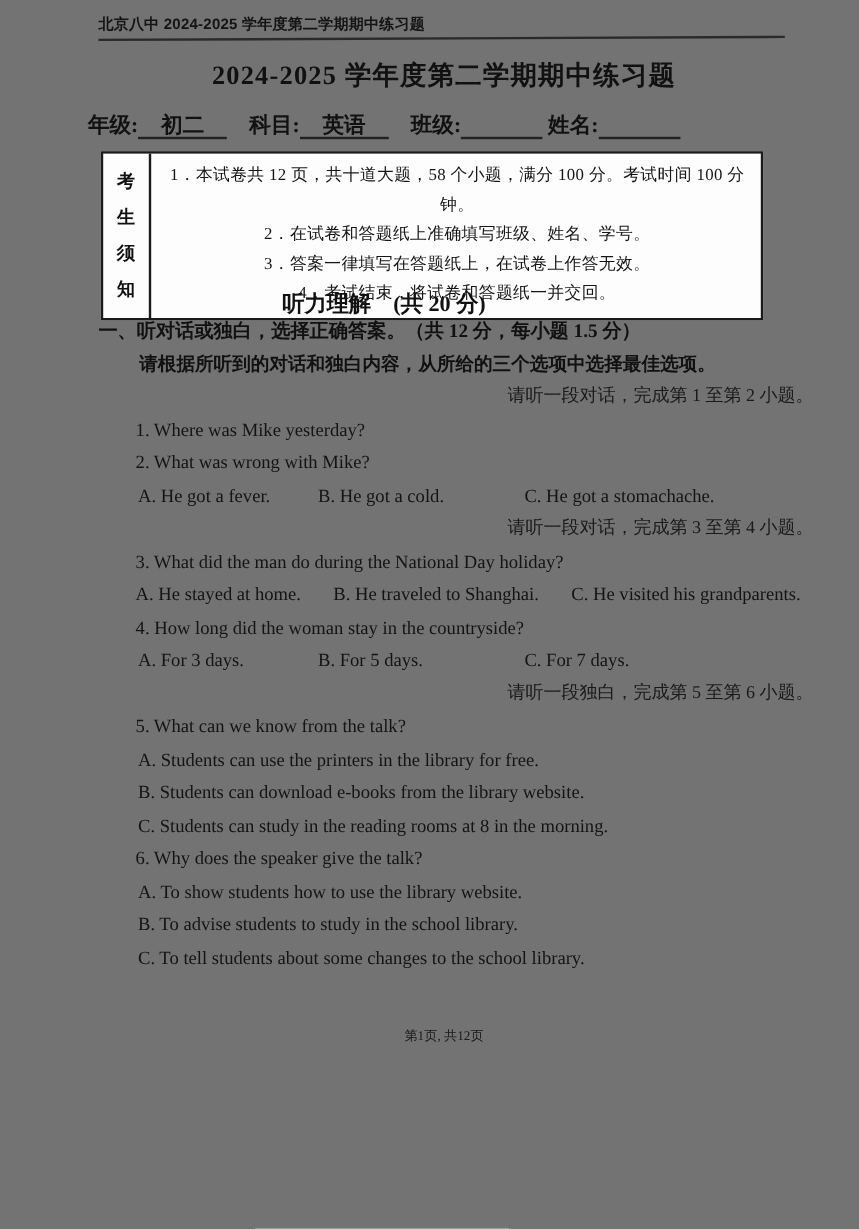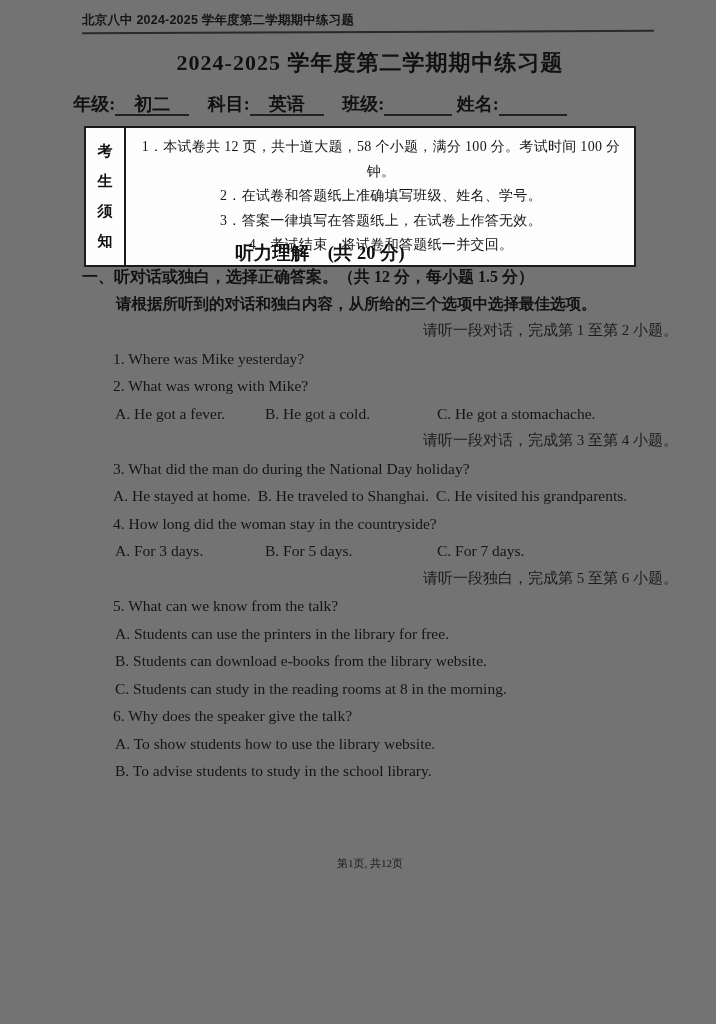--- a/index.html
+++ b/index.html
@@ -95,21 +95,21 @@
   .q-line {
     font-size: 15.5px; line-height: 27.5px; color: #141414;
     margin-left: 31px;
   }
   .opts-grid {
     display: grid; grid-template-columns: 150px 172px auto;
     margin-left: 33px;
     font-size: 15.5px; line-height: 27.5px; color: #141414;
   }
   .opts-inline {
-    display: flex; gap: 7px;
+    display: flex; gap: 27px;
     margin-left: 31px;
     font-size: 15.5px; line-height: 27.5px; color: #141414;
     white-space: nowrap;
   }
   .opt-full {
     font-size: 15.5px; line-height: 27.5px; color: #141414;
     margin-left: 33px;
   }
 
   
@@ -186,17 +186,18 @@
     <div class="cue">请听一段独白，完成第 5 至第 6 小题。</div>
 
     <div class="q-line">5. What can we know from the talk?</div>
     <div class="opt-full">A. Students can use the printers in the library for free.</div>
     <div class="opt-full">B. Students can download e-books from the library website.</div>
     <div class="opt-full">C. Students can study in the reading rooms at 8 in the morning.</div>
 
     <div class="q-line">6. Why does the speaker give the talk?</div>
     <div class="opt-full">A. To show students how to use the library website.</div>
     <div class="opt-full">B. To advise students to study in the school library.</div>
+    <div class="opt-full">C. To tell students about some changes to the school library.</div>
   </div>
 
   <div class="page-footer">第1页, 共12页</div>
 
 </div>
 
 </body></html>

